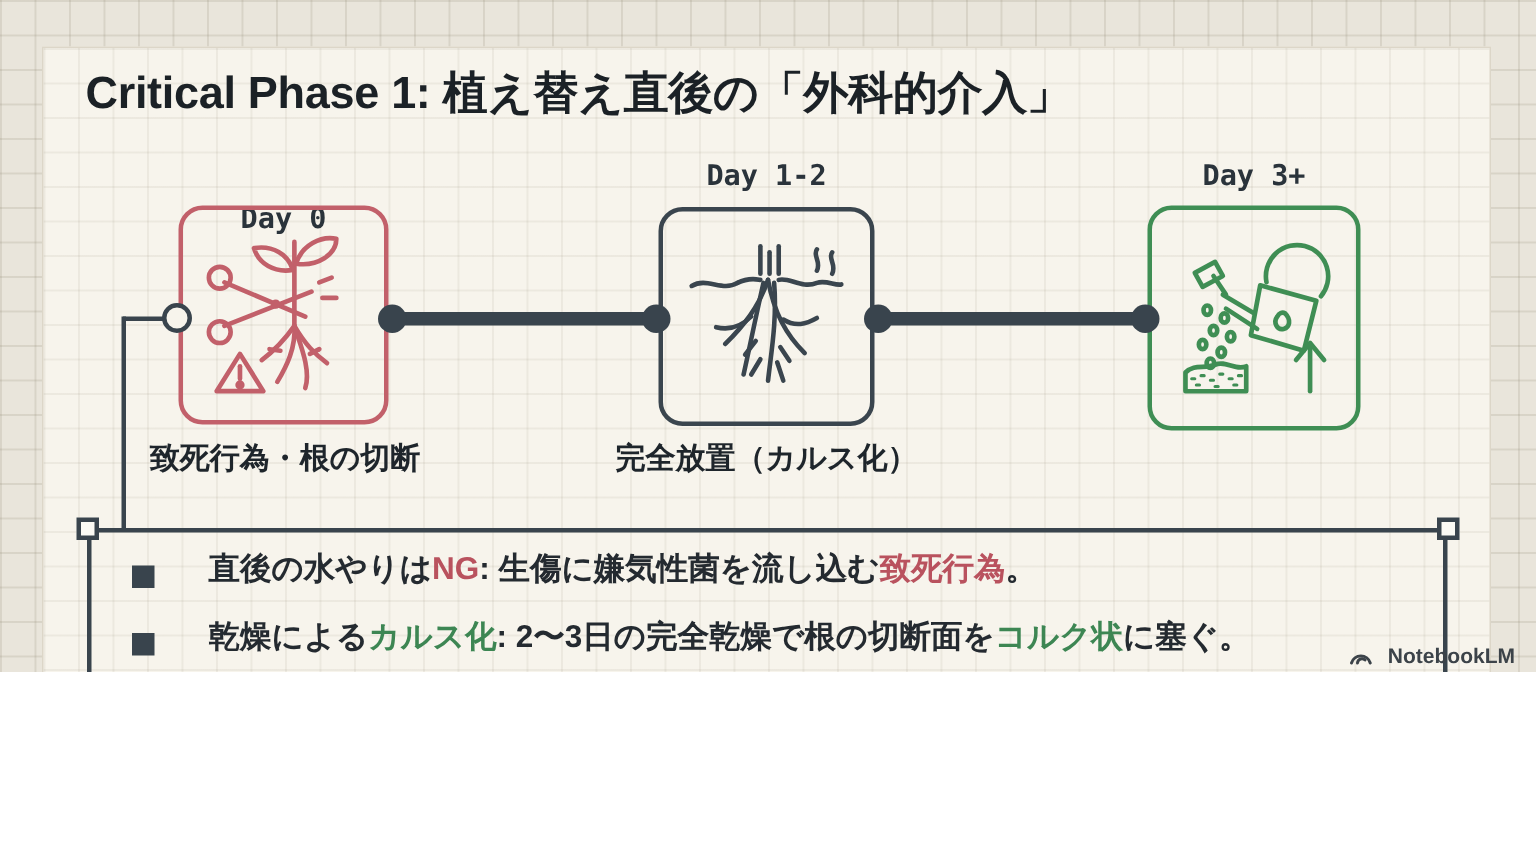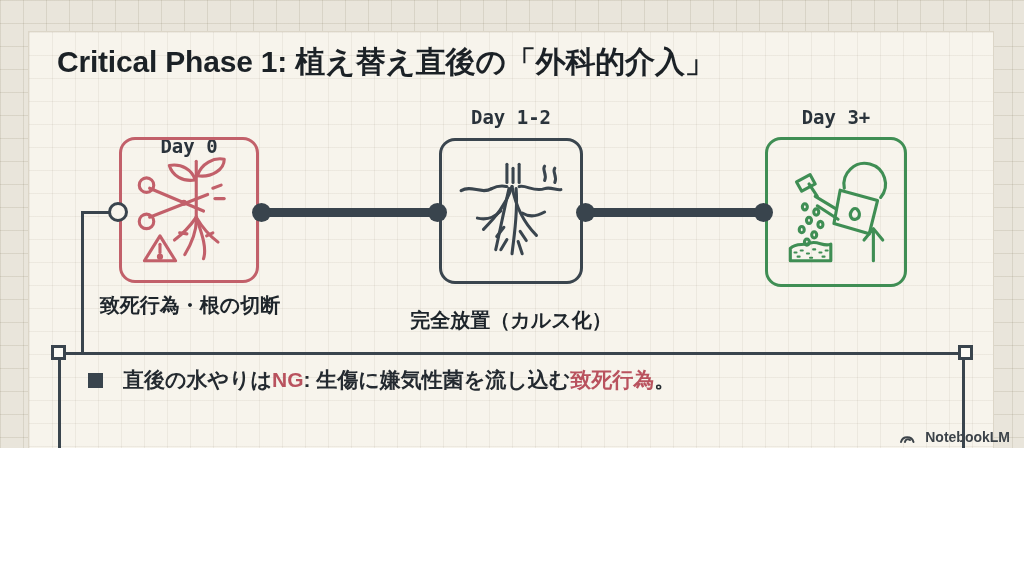--- a/index.html
+++ b/index.html
@@ -51,21 +51,21 @@
   .thin-v { position:absolute; width:3px;  background:#39444d; }
   .notes-box {
     position:absolute; left:58px; top:352px; width:907px; height:171px;
     border:3px solid #39444d; background:transparent;
   }
   .handle {
     position:absolute; width:15px; height:15px; background:#fbfaf4;
     border:3px solid #39444d;
   }
   .bullet-row {
-    position:absolute; left:88px; display:flex; align-items:flex-start; gap:20px;
+    position:absolute; left:88px; display:flex; align-items:center; gap:36px;
     font-size:21px; font-weight:700; color:#242a30; line-height:32px;
   }
   .bullet-sq { flex:0 0 auto; width:15px; height:15px; background:#39444d; margin-top:9px; }
   .bullet-text { width:835px; }
   .seg-dark  { color:#242a30; }
   .seg-red   { color:#b9525e; }
   .seg-green { color:#3d8653; }
   .footer {
     position:absolute; right:14px; bottom:3px; display:flex; align-items:center;
     gap:10px; color:#3c4349; font-size:14px; font-weight:700;
@@ -154,21 +154,21 @@
         <ellipse cx="24" cy="84" rx="2.4" ry="3"></ellipse>
         <path d="M8 90 C14 84 20 88 27 85 C34 82 40 89 47 86 L47 102 L8 102 Z"></path>
         <path d="M12 94 H14 M18 92 H20 M24 95 H26 M30 91 H32 M36 94 H38 M42 92 H44 M15 98 H17 M27 99 H29 M39 98 H41" stroke-width="2"></path>
         <path d="M88 102 V74"></path>
         <path d="M79 82 L88 71 L97 82"></path>
       </svg>
     </span>
   </div>
 
   <div class="caption" style="left:190px; top:292px;">致死行為・根の切断</div>
-  <div class="caption" style="left:511px; top:307px;">完全放置（カルス化）</div>
+  <div class="caption" style="left:511px; top:292px;">完全放置（カルス化）</div>
 
   <div class="conn-line" style="left:259px; top:208px; width:180px;"></div>
   <div class="conn-dot" style="left:252px; top:203px;"></div>
   <div class="conn-dot" style="left:428px; top:203px;"></div>
   <div class="conn-line" style="left:583px; top:208px; width:182px;"></div>
   <div class="conn-dot" style="left:576px; top:203px;"></div>
   <div class="conn-dot" style="left:754px; top:203px;"></div>
 
   <div class="thin-h" style="left:82px; top:211px; width:28px;"></div>
   <div class="thin-v" style="left:81px; top:211px; height:141px;"></div>
@@ -180,20 +180,26 @@
   <div class="handle" style="left:958px; top:516px;"></div>
   <div class="handle" style="left:51px;  top:516px;"></div>
 
   <div class="bullet-row" style="top:364px;">
     <span class="bullet-sq"></span>
     <span class="bullet-text">
       <span class="seg-dark">直後の水やりは</span><span class="seg-red">NG</span><span class="seg-dark">: 生傷に嫌気性菌を流し込む</span><span class="seg-red">致死行為</span><span class="seg-dark">。</span>
     </span>
   </div>
 
+  <div class="bullet-row" style="top:409px;">
+    <span class="bullet-sq"></span>
+    <span class="bullet-text">
+      <span class="seg-dark">乾燥による</span><span class="seg-green">カルス化</span><span class="seg-dark">: 2〜3日の完全乾燥で根の切断面を</span><span class="seg-green">コルク状</span><span class="seg-dark">に塞ぐ。</span>
+    </span>
+  </div>
 
 
   <div class="footer">
     <span>
       <svg width="16" height="13" viewBox="0 0 16 13" fill="none" stroke="#3c4349" stroke-width="2" stroke-linecap="round">
         <path d="M2 11 A6.5 6.5 0 0 1 14.5 11"></path>
         <path d="M6 11 A3 3 0 0 1 11 9"></path>
       </svg>
     </span>
     <span>NotebookLM</span>

